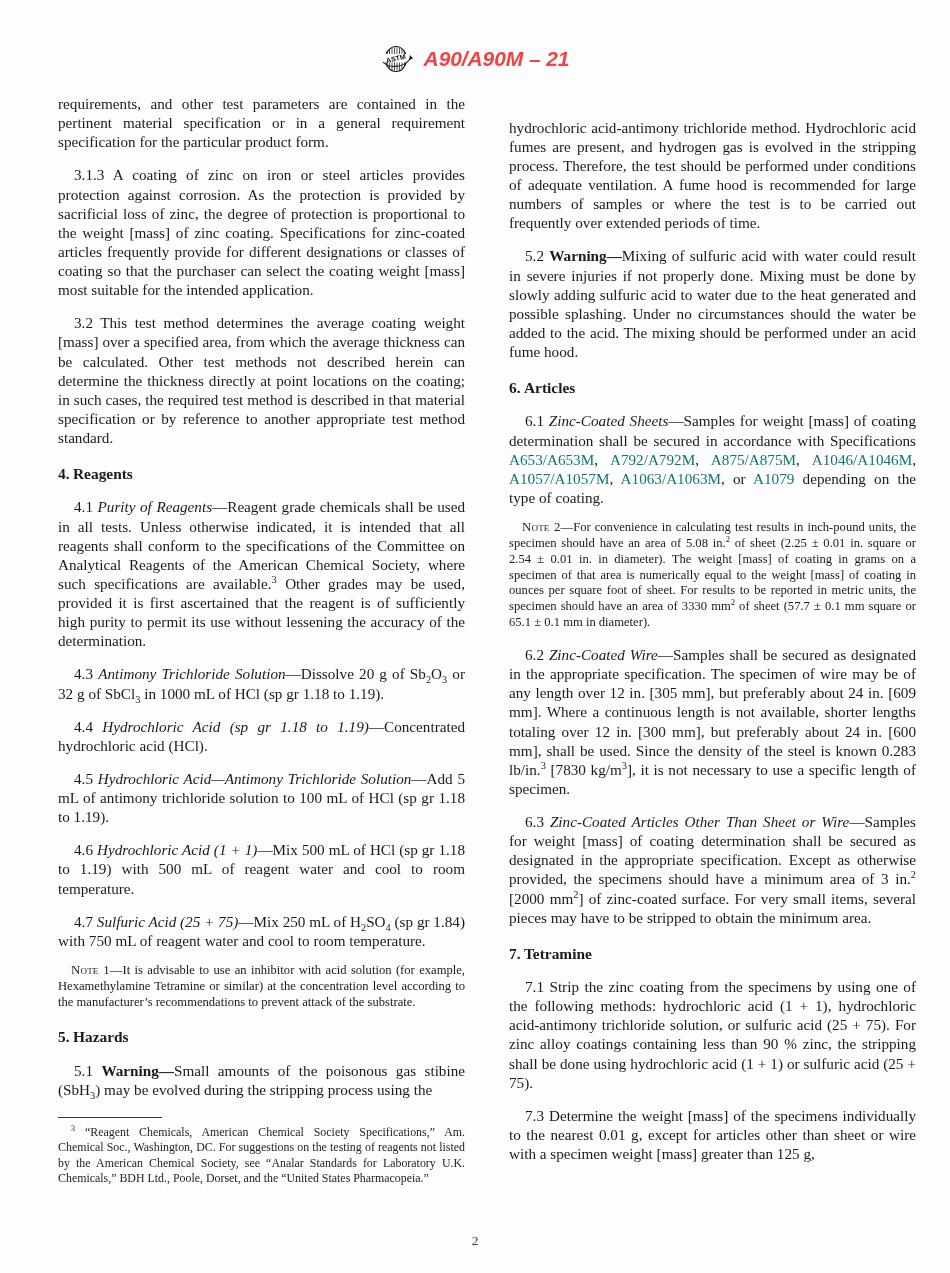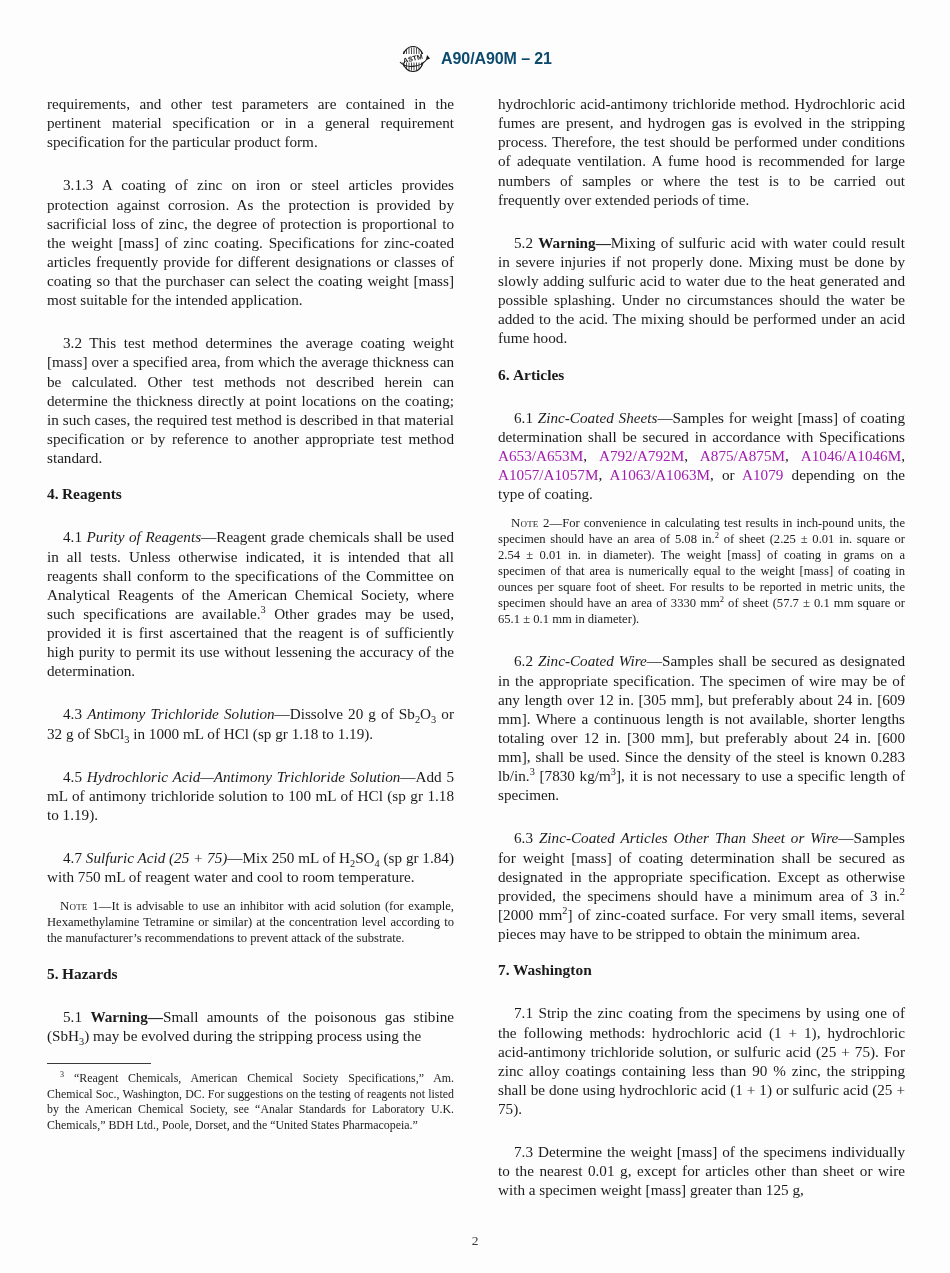--- a/index.html
+++ b/index.html
@@ -35,54 +35,55 @@
     gap: 9px;
   }
   .astm-logo {
     width: 34px;
     height: 30px;
     display: block;
   }
   .header-title {
     font-family: "Liberation Sans", "DejaVu Sans", sans-serif;
     font-weight: bold;
-    font-size: 16px;
+    font-size: 21px;
     letter-spacing: -0.1px;
-    color: #0c4a6e;
+    color: #ef4444;
     white-space: nowrap;
+    font-style: italic;
   }
 
   
   .columns {
     position: absolute;
     top: 94px;
-    left: 47px;
+    left: 58px;
     width: 858px;
     display: flex;
     gap: 44px;
-    align-items: flex-start;
+    align-items: center;
   }
   .col {
     width: 412px;
   }
 
   p {
     margin: 0;
     font-size: 15.2px;
     line-height: 1.258;
     text-align: justify;
     text-justify: inter-word;
     hyphens: none;
     color: #1b1b1b;
   }
   p.indent {
     text-indent: 16px;
   }
   p.gap {
-    margin-top: 24px;
+    margin-top: 14px;
   }
   p.tight {
     margin-top: 0;
   }
 
   h3.sec {
     margin: 17px 0 0 0;
     font-size: 15.4px;
     font-weight: bold;
     line-height: 1.25;
@@ -90,21 +91,21 @@
   }
   h3.sec .num {
     display: inline-block;
     min-width: 15px;
   }
 
   .ital { font-style: italic; }
   .bold { font-weight: bold; }
 
   a.ref, .ref {
-    color: #a21caf;
+    color: #0f766e;
     text-decoration: none;
   }
 
   sup {
     font-size: 0.68em;
     vertical-align: super;
     line-height: 0;
   }
   sub {
     font-size: 0.68em;
@@ -196,23 +197,25 @@
 
       <p class="indent gap"><span>3.2</span> <span>This test method determines the average coating weight [mass] over a specified area, from which the average thickness can be calculated. Other test methods not described herein can determine the thickness directly at point locations on the coating; in such cases, the required test method is described in that material specification or by reference to another appropriate test method standard.</span></p>
 
       <h3 class="sec"><span class="num">4.</span><span>Reagents</span></h3>
 
       <p class="indent gap"><span>4.1</span> <span class="ital">Purity of Reagents</span><span>—Reagent grade chemicals shall be used in all tests. Unless otherwise indicated, it is intended that all reagents shall conform to the specifications of the Committee on Analytical Reagents of the American Chemical Society, where such specifications are available.</span><sup>3</sup><span> Other grades may be used, provided it is first ascertained that the reagent is of sufficiently high purity to permit its use without lessening the accuracy of the determination.</span></p>
 
 
       <p class="indent gap"><span>4.3</span> <span class="ital">Antimony Trichloride Solution</span><span>—Dissolve 20 g of Sb</span><sub>2</sub><span>O</span><sub>3</sub><span> or 32 g of SbCl</span><sub>3</sub><span> in 1000 mL of HCl (sp gr 1.18 to 1.19).</span></p>
 
+      <p class="indent gap"><span>4.4</span> <span class="ital">Hydrochloric Acid (sp gr 1.18 to 1.19)</span><span>—Concentrated hydrochloric acid (HCl).</span></p>
 
       <p class="indent gap"><span>4.5</span> <span class="ital">Hydrochloric Acid—Antimony Trichloride Solution</span><span>—Add 5 mL of antimony trichloride solution to 100 mL of HCl (sp gr 1.18 to 1.19).</span></p>
 
+      <p class="indent gap"><span>4.6</span> <span class="ital">Hydrochloric Acid (1 + 1)</span><span>—Mix 500 mL of HCl (sp gr 1.18 to 1.19) with 500 mL of reagent water and cool to room temperature.</span></p>
 
       <p class="indent gap"><span>4.7</span> <span class="ital">Sulfuric Acid (25 + 75)</span><span>—Mix 250 mL of H</span><sub>2</sub><span>SO</span><sub>4</sub><span> (sp gr 1.84) with 750 mL of reagent water and cool to room temperature.</span></p>
 
       <p class="note"><span class="note-label">Note 1</span><span>—It is advisable to use an inhibitor with acid solution (for example, Hexamethylamine Tetramine or similar) at the concentration level according to the manufacturer’s recommendations to prevent attack of the substrate.</span></p>
 
       <h3 class="sec"><span class="num">5.</span><span>Hazards</span></h3>
 
       <p class="indent gap"><span>5.1</span> <span class="bold">Warning—</span><span>Small amounts of the poisonous gas stibine (SbH</span><sub>3</sub><span>) may be evolved during the stripping process using the</span></p>
 
       <div class="footnote-wrap">
@@ -232,21 +235,21 @@
 
       <p class="indent gap"><span>6.1</span> <span class="ital">Zinc-Coated Sheets</span><span>—Samples for weight [mass] of coating determination shall be secured in accordance with Specifications </span><a class="ref" href="#">A653/A653M</a>, <a class="ref" href="#">A792/A792M</a>, <a class="ref" href="#">A875/A875M</a>, <a class="ref" href="#">A1046/A1046M</a>, <a class="ref" href="#">A1057/A1057M</a>, <a class="ref" href="#">A1063/A1063M</a>, <span>or </span><a class="ref" href="#">A1079</a><span> depending on the type of coating.</span></p>
 
       <p class="note"><span class="note-label">Note 2</span><span>—For convenience in calculating test results in inch-pound units, the specimen should have an area of 5.08 in.</span><sup>2</sup><span> of sheet (2.25 ± 0.01 in. square or 2.54 ± 0.01 in. in diameter). The weight [mass] of coating in grams on a specimen of that area is numerically equal to the weight [mass] of coating in ounces per square foot of sheet. For results to be reported in metric units, the specimen should have an area of 3330 mm</span><sup>2</sup><span> of sheet (57.7 ± 0.1 mm square or 65.1 ± 0.1 mm in diameter).</span></p>
 
       <p class="indent gap"><span>6.2</span> <span class="ital">Zinc-Coated Wire</span><span>—Samples shall be secured as designated in the appropriate specification. The specimen of wire may be of any length over 12 in. [305 mm], but preferably about 24 in. [609 mm]. Where a continuous length is not available, shorter lengths totaling over 12 in. [300 mm], but preferably about 24 in. [600 mm], shall be used. Since the density of the steel is known 0.283 lb/in.</span><sup>3</sup><span> [7830 kg/m</span><sup>3</sup><span>], it is not necessary to use a specific length of specimen.</span></p>
 
       <p class="indent gap"><span>6.3</span> <span class="ital">Zinc-Coated Articles Other Than Sheet or Wire</span><span>—Samples for weight [mass] of coating determination shall be secured as designated in the appropriate specification. Except as otherwise provided, the specimens should have a minimum area of 3 in.</span><sup>2</sup><span> [2000 mm</span><sup>2</sup><span>] of zinc-coated surface. For very small items, several pieces may have to be stripped to obtain the minimum area.</span></p>
 
 
-      <h3 class="sec"><span class="num">7.</span><span>Washington</span></h3>
+      <h3 class="sec"><span class="num">7.</span><span>Tetramine</span></h3>
 
       <p class="indent gap"><span>7.1</span> <span>Strip the zinc coating from the specimens by using one of the following methods: hydrochloric acid (1 + 1), hydrochloric acid-antimony trichloride solution, or sulfuric acid (25 + 75). For zinc alloy coatings containing less than 90 % zinc, the stripping shall be done using hydrochloric acid (1 + 1) or sulfuric acid (25 + 75).</span></p>
 
 
       <p class="indent gap"><span>7.3</span> <span>Determine the weight [mass] of the specimens individually to the nearest 0.01 g, except for articles other than sheet or wire with a specimen weight [mass] greater than 125 g,</span></p>
 
     </div>
   </div>
 
   <div class="page-number">2</div>

